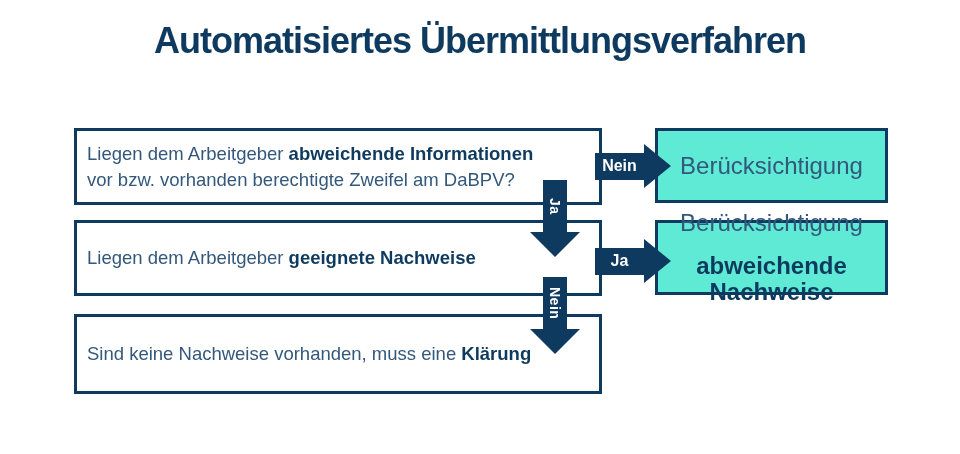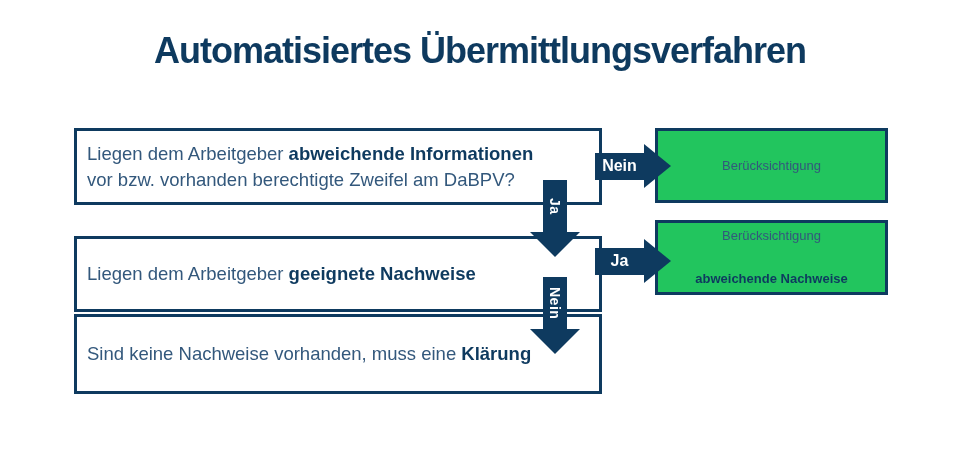--- a/index.html
+++ b/index.html
@@ -6,21 +6,21 @@
   .canvas {
     position: relative;
     width: 960px;
     height: 454px;
     background: #ffffff;
     font-family: "Liberation Sans", sans-serif;
     overflow: hidden;
   }
   .title {
     position: absolute;
-    top: 30px;
+    top: 20px;
     left: 0;
     width: 100%;
     margin: 0;
     text-align: center;
     font-size: 36px;
     font-weight: bold;
     letter-spacing: -1px;
     color: var(--navy, #0E3A5F);
     white-space: nowrap;
   }
@@ -35,36 +35,36 @@
     display: flex;
     flex-direction: column;
     justify-content: center;
     padding: 0 14px 0 10px;
     font-size: 18.5px;
     line-height: 26px;
     color: var(--body-text, #33587C);
     z-index: 1;
   }
   .q1 { top: 128px; height: 77px; }
-  .q2 { top: 236px; height: 76px; }
+  .q2 { top: 220px; height: 76px; }
   .q3 { top: 314px; height: 80px; }
   .bold-seg { font-weight: bold; color: var(--navy, #0E3A5F); margin-top: 17px; }
   
   .rbox {
     position: absolute;
     left: 655px;
     width: 233px;
     box-sizing: border-box;
     border: 3px solid var(--navy, #0E3A5F);
-    background: #22c55e;
+    background: #5eead4;
     display: flex;
     flex-direction: column;
     justify-content: center;
     text-align: center;
-    font-size: 13px;
+    font-size: 24px;
     line-height: 26px;
     color: var(--body-text, #33587C);
     z-index: 1;
   }
   .r1 { top: 128px; height: 75px; }
   .r2 { top: 220px; height: 75px; }
   
   .harrow {
     position: absolute;
     left: 595px;

